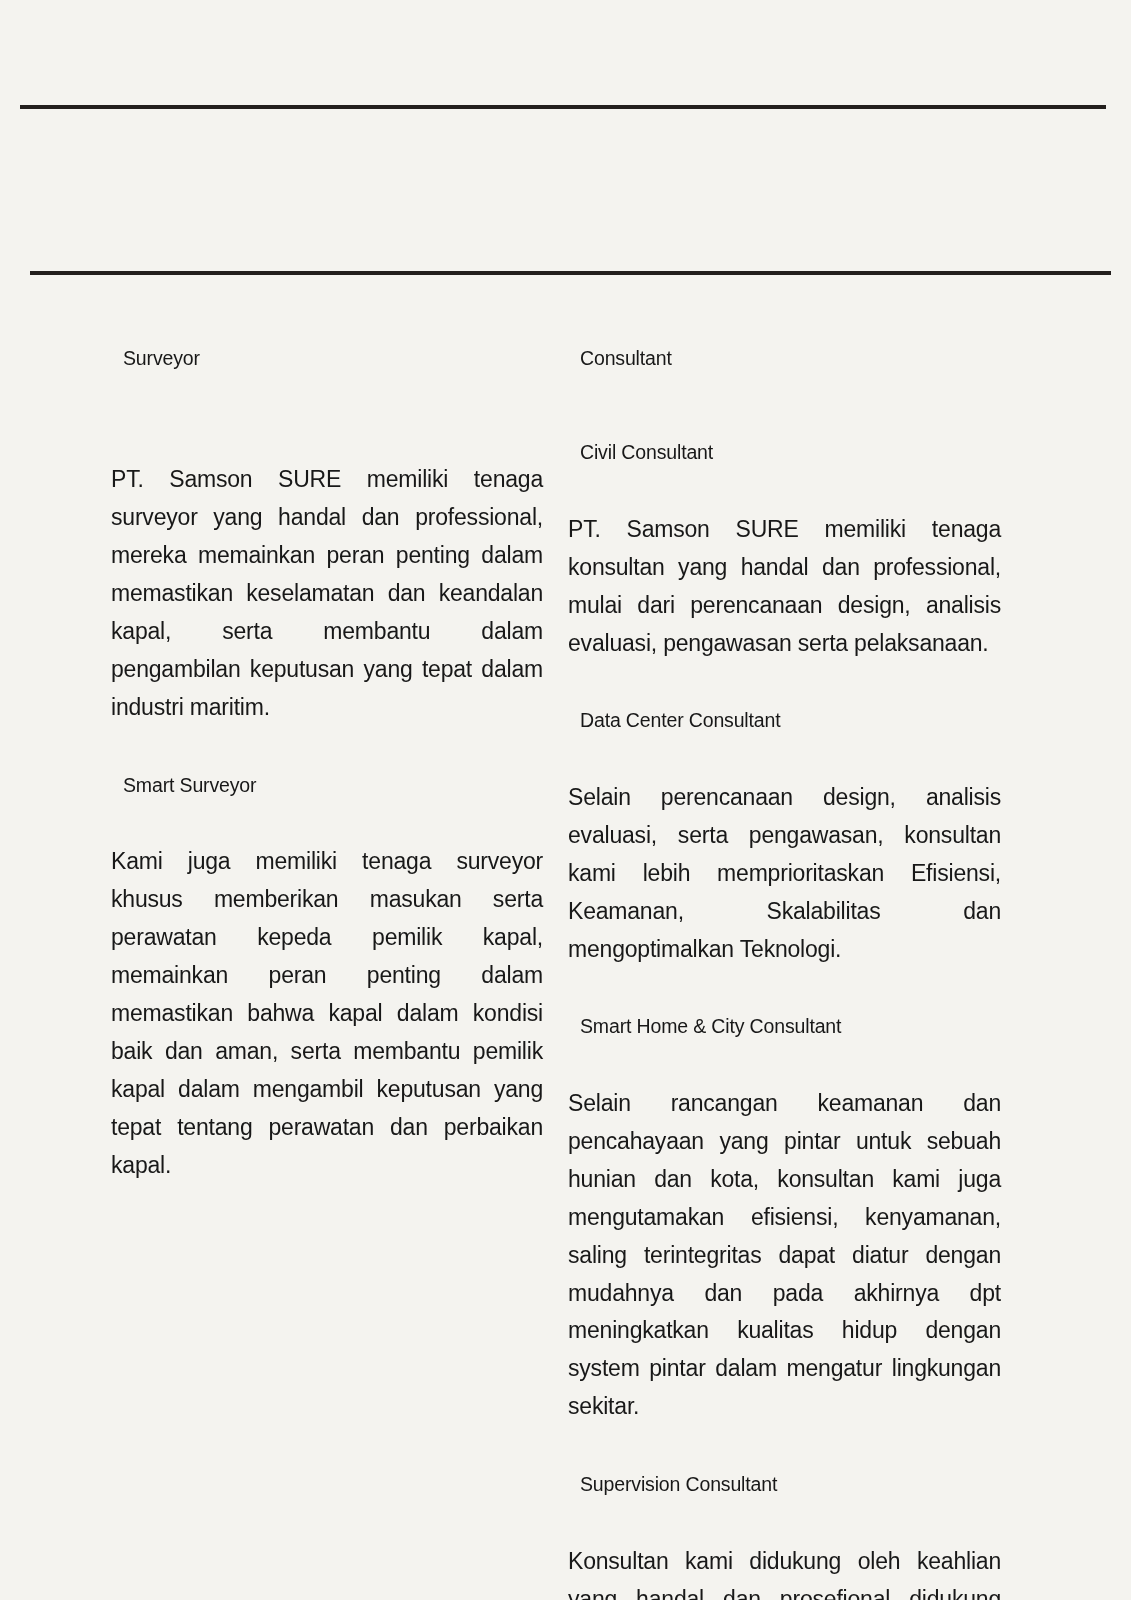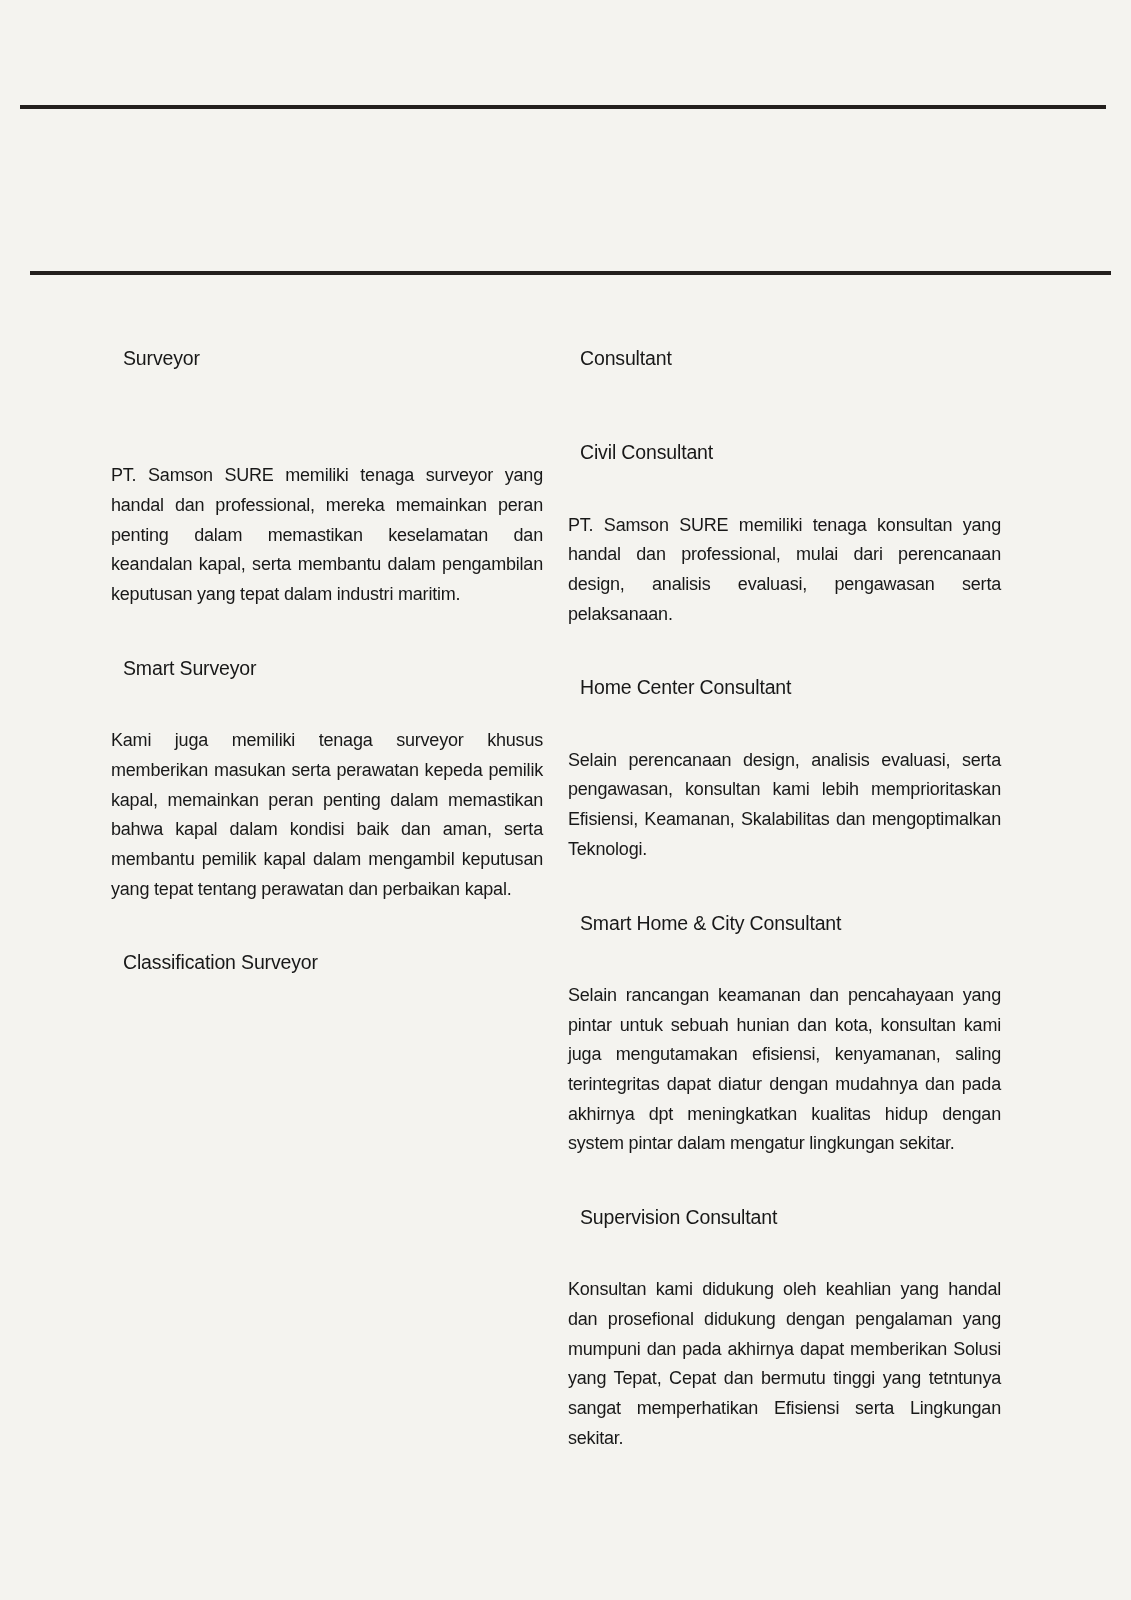--- a/index.html
+++ b/index.html
@@ -91,21 +91,21 @@
   .sub-title {
     font-size: 19.5px;
     font-weight: 400;
     line-height: 1.3;
     letter-spacing: -0.15px;
     margin: 12px;
     color: #181818;
   }
 
   .para {
-    font-size: 18px;
+    font-size: 23px;
     font-weight: 400;
     line-height: 1.65;
     letter-spacing: -0.2px;
     margin: 0;
     color: #181818;
     text-align: justify;
     text-justify: inter-word;
   }
 
   .gap-heading { height: 45px; }
@@ -131,36 +131,35 @@
 
       <div class="gap-para"></div>
       <p class="para">PT. Samson SURE memiliki tenaga surveyor yang handal dan professional, mereka memainkan peran penting dalam memastikan keselamatan dan keandalan kapal, serta membantu dalam pengambilan keputusan yang tepat dalam industri maritim.</p>
       <div class="gap-block"></div>
 
       <div class="sub-title">Smart Surveyor</div>
       <div class="gap-para"></div>
       <p class="para">Kami juga memiliki tenaga surveyor khusus memberikan masukan serta perawatan kepeda pemilik kapal, memainkan peran penting dalam memastikan bahwa kapal dalam kondisi baik dan aman, serta membantu pemilik kapal dalam mengambil keputusan yang tepat tentang perawatan dan perbaikan kapal.</p>
       <div class="gap-block"></div>
 
-      <div class="sub-title">Classification Surveyor</div>
       <div class="gap-para"></div>
 
     </div>
 
     <div class="col col-right">
 
       <div class="section-title">Consultant</div>
       <div class="gap-heading"></div>
 
       <div class="sub-title">Civil Consultant</div>
       <div class="gap-para"></div>
       <p class="para">PT. Samson SURE memiliki tenaga konsultan yang handal dan professional, mulai dari perencanaan design, analisis evaluasi, pengawasan serta pelaksanaan.</p>
       <div class="gap-block"></div>
 
-      <div class="sub-title">Home Center Consultant</div>
+      <div class="sub-title">Data Center Consultant</div>
       <div class="gap-para"></div>
       <p class="para">Selain perencanaan design, analisis evaluasi, serta pengawasan, konsultan kami lebih memprioritaskan Efisiensi, Keamanan, Skalabilitas dan mengoptimalkan Teknologi.</p>
       <div class="gap-block"></div>
 
       <div class="sub-title">Smart Home &amp; City Consultant</div>
       <div class="gap-para"></div>
       <p class="para">Selain rancangan keamanan dan pencahayaan yang pintar untuk sebuah hunian dan kota, konsultan kami juga mengutamakan efisiensi, kenyamanan, saling terintegritas dapat diatur dengan mudahnya dan pada akhirnya dpt meningkatkan kualitas hidup dengan system pintar dalam mengatur lingkungan sekitar.</p>
       <div class="gap-block"></div>
 
       <div class="sub-title">Supervision Consultant</div>

